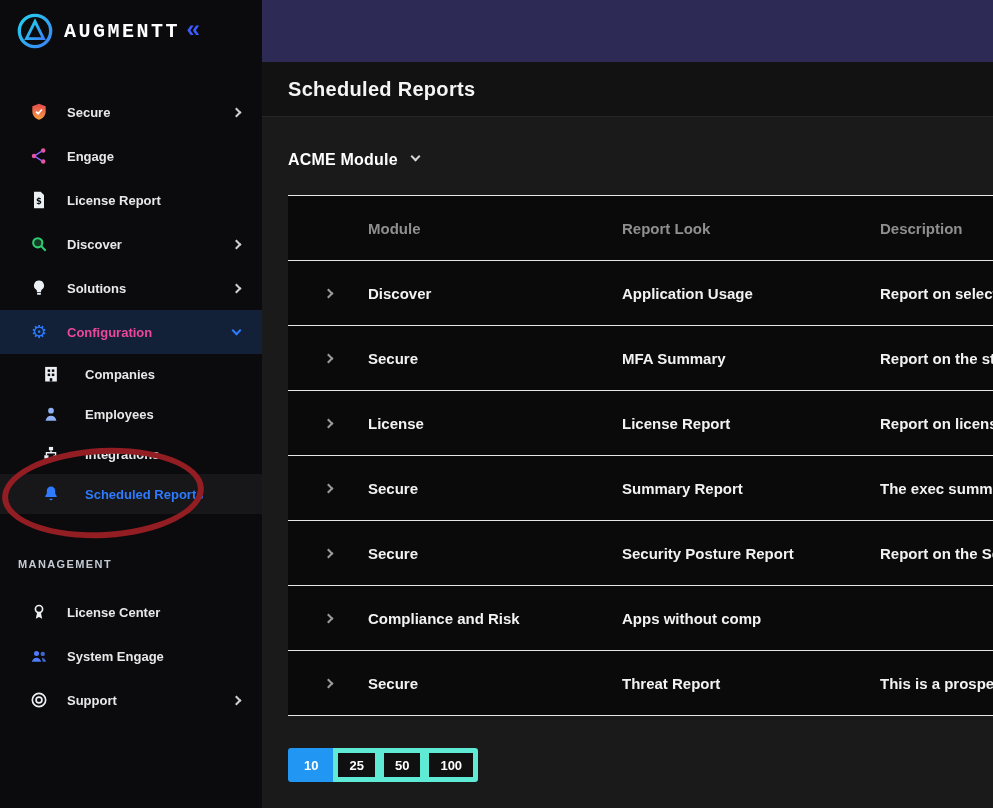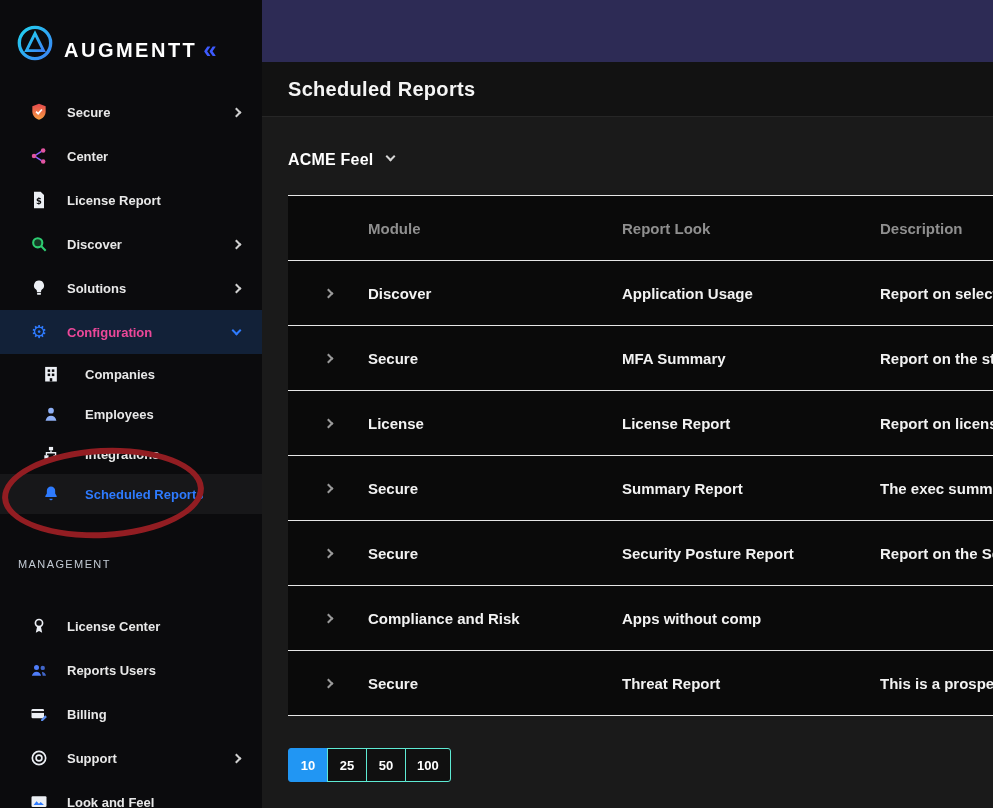--- a/index.html
+++ b/index.html
@@ -9,21 +9,21 @@
     background: #151515;
     font-family: "Liberation Sans", sans-serif;
   }
   .app { display:flex; width:100%; height:100%; }
 
   
   .sidebar {
     width:262px; min-width:262px; height:100%;
     background:#0b0b0d; position:relative; z-index:2;
   }
-  .logo-row { height:62px; display:flex; align-items:flex-end; padding:0 12px 0 16px; }
+  .logo-row { height:62px; display:flex; align-items:center; padding:0 12px 0 16px;font-family:Liberation Mono, monospace; }
   .logo svg { width:38px; height:38px; display:block; }
   .brand { font-size:20px; font-weight:700; letter-spacing:2.5px; color:#ffffff; margin-left:10px; }
   .collapse { color:#3d5afe; font-size:24px; font-weight:700; margin-left:6px; line-height:1; cursor:pointer; }
 
   nav { padding-top:28px; }
   .nav-item { height:44px; display:flex; align-items:center; padding:0 22px 0 28px; cursor:pointer; }
   .nicon { width:22px; height:22px; display:flex; align-items:center; justify-content:center; flex:none; }
   .nicon svg { width:20px; height:20px; display:block; }
   .glyph { font-family:"DejaVu Sans", sans-serif; font-size:18px; line-height:1; }
   .nlabel { margin-left:17px; font-size:13px; font-weight:600; color:#e8e8e8; white-space:nowrap; }
@@ -32,22 +32,22 @@
   .chev.down  { transform:rotate(45deg); margin-top:-4px; }
   .nav-item .chev { margin-left:auto; }
   .nav-item.active { background:#122138; }
   .nav-item.active .nlabel { color:#ec4899; }
   .nav-item.active .chev { border-color:#2e7bff; }
   .sub-item { height:40px; padding-left:40px; }
   .sub-item .nlabel { margin-left:23px; }
   .sub-item.active { background:rgba(255,255,255,0.05); }
   .sub-item.active .nlabel { color:#2e7bff; }
   .section-label {
-    margin:44px 0 34px; padding-left:18px;
-    font-size:11px; font-weight:400; letter-spacing:1.4px; color:#c3cbd4;
+    margin:44px 0 20px; padding-left:18px;
+    font-size:11px; font-weight:700; letter-spacing:1.4px; color:#c3cbd4;
   }
   .red-circle {
     position:absolute; left:2px; top:448px; width:202px; height:90px;
     border:6px solid #921d22; border-radius:50%;
     transform:rotate(-3deg); pointer-events:none; z-index:5;
   }
 
   
   .main { flex:1; display:flex; flex-direction:column; min-width:0; }
   .topbar { height:62px; background:#2d2b55; flex:none; }
@@ -68,21 +68,21 @@
   .trow.head { height:66px; border-top:1px solid #e6e6e6; }
   .expander { display:flex; justify-content:center; cursor:pointer; }
   .expander .chev { border-color:#9a9a9a; }
   .cell { font-size:15px; font-weight:700; color:#f2f2f2; white-space:nowrap; overflow:hidden; }
   .trow.head .cell { color:#8f8f8f; font-weight:600; }
 
   .pagination { margin-top:32px; display:flex; }
   .page-btn {
     min-width:40px; height:34px; padding:0 11px;
     display:flex; align-items:center; justify-content:center;
-    background:#101010; border:1px solid #5eead4; color:#ffffff;
+    background:#101010; border:5px solid #5eead4; color:#ffffff;
     font-size:13px; font-weight:700; margin-left:-1px; cursor:pointer;
   }
   .page-btn:first-child { margin-left:0; border-radius:3px 0 0 3px; }
   .page-btn:last-child { border-radius:0 3px 3px 0; }
   .page-btn.active { background:#2196f3; border-color:#2196f3; }
 </style>
 </head>
 <body>
 
 <div class="app">
@@ -127,21 +127,21 @@
 
       <div class="nav-item">
         <span class="nicon">
           <svg viewBox="0 0 24 24">
             <path d="M8 11l7-4.5M8 13l7 4.5" stroke="#8e5cf7" stroke-width="1.8" fill="none"></path>
             <circle cx="6" cy="12" r="2.7" fill="#e255a1"></circle>
             <circle cx="17" cy="5.5" r="2.7" fill="#e255a1"></circle>
             <circle cx="17" cy="18.5" r="2.7" fill="#e255a1"></circle>
           </svg>
         </span>
-        <span class="nlabel">Center</span>
+        <span class="nlabel">Engage</span>
       </div>
 
       <div class="nav-item">
         <span class="nicon">
           <svg viewBox="0 0 24 24">
             <path d="M6 2h8l4 4v16H6z" fill="#eceff4"></path>
             <text x="12" y="16.5" font-size="10" font-weight="bold" text-anchor="middle" fill="#0b0b0d" font-family="DejaVu Sans, sans-serif">$</text>
           </svg>
         </span>
         <span class="nlabel">License Report</span>
@@ -235,71 +235,52 @@
 
       <div class="nav-item">
         <span class="nicon">
           <svg viewBox="0 0 24 24">
             <circle cx="9" cy="9" r="3" fill="#4f7df9"></circle>
             <path d="M3.5 19c.5-3 2.6-5 5.5-5s5 2 5.5 5z" fill="#4f7df9"></path>
             <circle cx="16.5" cy="9.5" r="2.6" fill="#4f7df9" opacity=".8"></circle>
             <path d="M15.5 14c2.6.3 4.4 2.1 4.9 5h-4z" fill="#4f7df9" opacity=".8"></path>
           </svg>
         </span>
-        <span class="nlabel">Reports Users</span>
-      </div>
-
-      <div class="nav-item">
-        <span class="nicon">
-          <svg viewBox="0 0 24 24">
-            <rect x="3" y="6" width="15" height="11" rx="1.5" fill="#eceff4"></rect>
-            <rect x="3" y="8.5" width="15" height="2.2" fill="#0b0b0d"></rect>
-            <path d="M14.5 18.5l5-5 2 2-5 5h-2z" fill="#5c8ff0"></path>
-          </svg>
-        </span>
-        <span class="nlabel">Billing</span>
-      </div>
+        <span class="nlabel">System Engage</span>
+      </div>
+
 
       <div class="nav-item">
         <span class="nicon">
           <svg viewBox="0 0 24 24">
             <circle cx="12" cy="12" r="8" stroke="#eceff4" stroke-width="2" fill="none"></circle>
             <circle cx="12" cy="12" r="3.5" stroke="#eceff4" stroke-width="2" fill="none"></circle>
           </svg>
         </span>
         <span class="nlabel">Support</span>
         <span class="chev right"></span>
       </div>
 
-      <div class="nav-item">
-        <span class="nicon">
-          <svg viewBox="0 0 24 24">
-            <rect x="3" y="5" width="18" height="13" rx="1.5" fill="#eceff4"></rect>
-            <path d="M5.5 15.5 9 11l3 3 2-2 4 3.5z" fill="#2e7bff"></path>
-          </svg>
-        </span>
-        <span class="nlabel">Look and Feel</span>
-      </div>
 
     </nav>
 
     <div class="red-circle"></div>
   </aside>
 
   <main class="main">
     <div class="topbar"></div>
 
     <div class="title-bar">
       <h1>Scheduled Reports</h1>
     </div>
 
     <div class="content">
 
       <div class="company-selector">
-        <span class="cs-label">ACME Feel</span>
+        <span class="cs-label">ACME Module</span>
         <span class="chev down"></span>
       </div>
 
       <div class="table">
 
         <div class="trow head">
           <span class="expander"></span>
           <span class="cell">Module</span>
           <span class="cell">Report Look</span>
           <span class="cell">Description</span>

